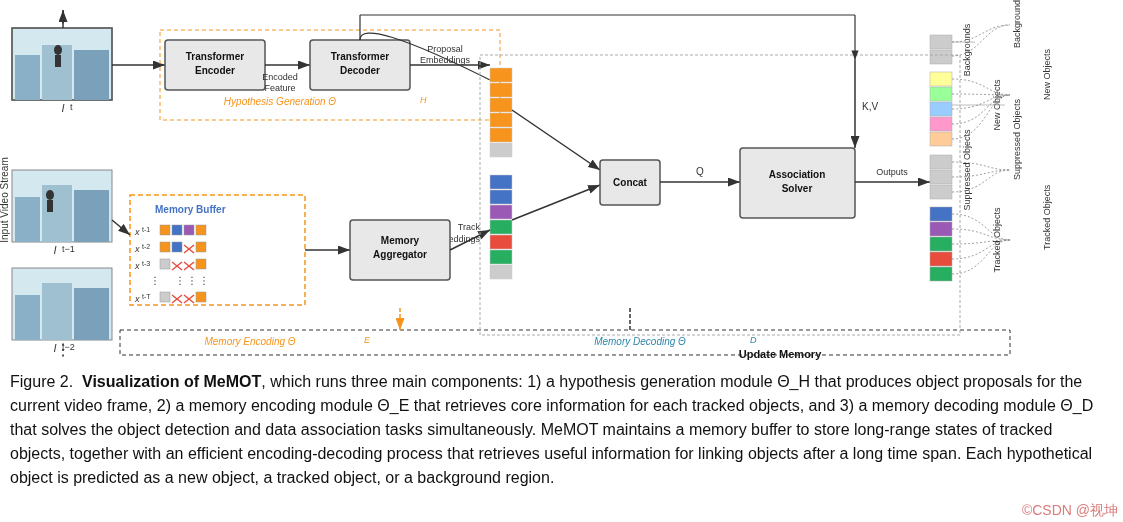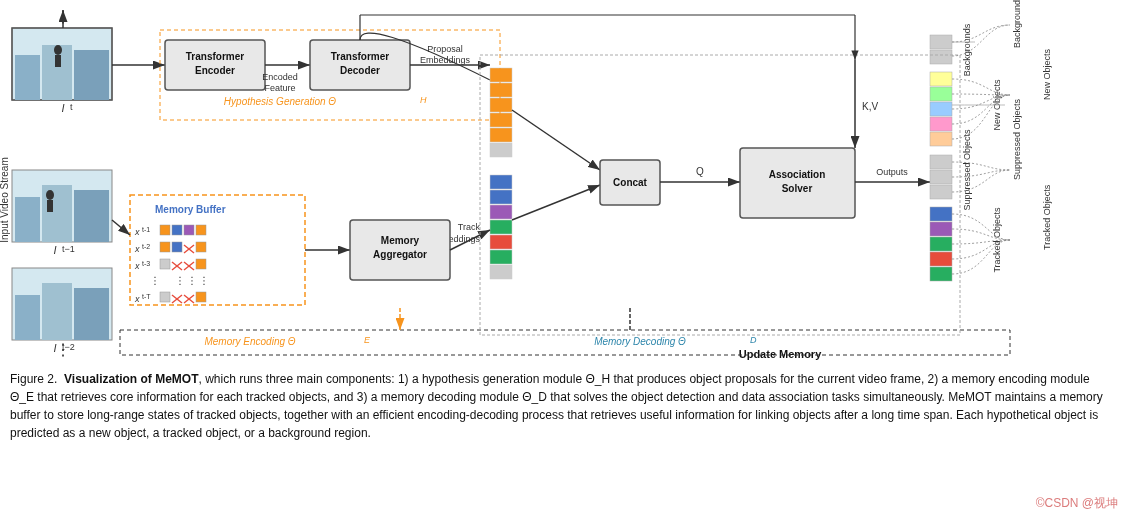--- a/index.html
+++ b/index.html
@@ -29,44 +29,44 @@
       height: 370px;
       overflow: hidden;
     }
 
     
     .caption-area {
       position: absolute;
       top: 370px;
       left: 10px;
       width: 1100px;
-      font-size: 12px;
+      font-size: 16px;
       line-height: 1.5;
       color: #111;
     }
 
     .caption-area .fig-label {
       font-weight: normal;
     }
     .caption-area .fig-label b {
       font-weight: bold;
     }
 
     
     .diagram-svg {
       width: 1123px;
       height: 370px;
     }
 
     
     .watermark {
       position: absolute;
-      bottom: 10px;
+      bottom: 2px;
       right: 5px;
-      font-size: 12px;
+      font-size: 14px;
       color: #cc4444;
       opacity: 0.7;
     }
   </style>
 </head>
 <body>
 
 <div class="main-container">
   <div class="diagram-area">
     <svg class="diagram-svg" viewBox="0 0 1123 370" xmlns="http://www.w3.org/2000/svg">

